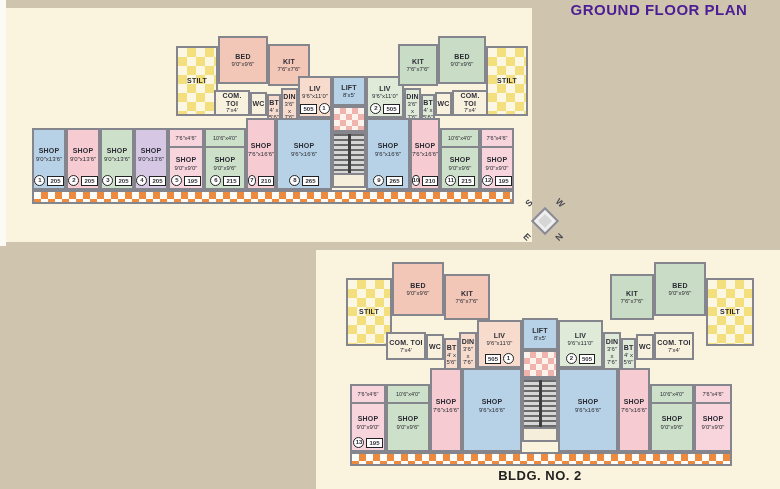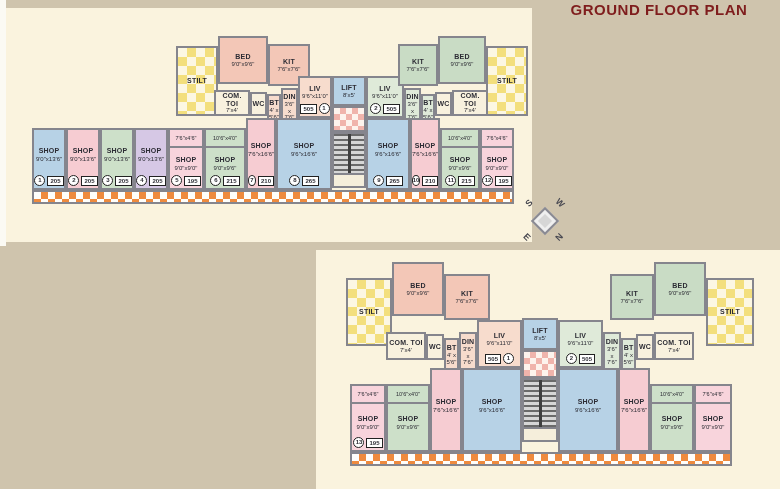--- a/index.html
+++ b/index.html
@@ -1,21 +1,21 @@
 <!DOCTYPE html>
 <html><head>
 <meta charset="utf-8">
 <style>
   html,body{margin:0;padding:0}
   #canvas{position:relative;width:780px;height:489px;background:#cfc4ad;overflow:hidden;
     font-family:"Liberation Sans",sans-serif;color:#2c2c34}
   .panel{position:absolute;background:#faf3de}
   .edge{position:absolute;background:#fbfaf4}
   .title{position:absolute;left:540px;top:1px;width:238px;text-align:center;font-size:15px;
-    font-weight:800;color:#7f1d1d;letter-spacing:.5px}
+    font-weight:800;color:#4c1d95;letter-spacing:.5px}
   .bname{position:absolute;font-size:13px;font-weight:700;color:#222;letter-spacing:.5px;text-align:center;width:220px}
   .room{position:absolute;border:2px solid #85858d;background:#f8f1de;display:flex;flex-direction:column;
     align-items:center;justify-content:center;text-align:center;line-height:1.12;box-sizing:border-box}
   .room b{font-size:7px;font-weight:700;letter-spacing:.2px;display:block}
   .room i{font-style:normal;font-size:6px;white-space:nowrap;display:block}
   .room.wrap i{white-space:normal}
   .pink{background:#f3c7b7}.pinkL{background:#f7dccd}
   .green{background:#c9dcc5}.greenL{background:#dfead9}
   .blue{background:#b7d2e6}
   .checker-y{background-image:conic-gradient(#f3df7d 90deg,#fcf7e3 90deg 180deg,#f3df7d 180deg 270deg,#fcf7e3 270deg);background-size:18px 18px}
@@ -220,20 +220,21 @@
       <i>7'6"x7'6"</i>
     </div>
   <div class="room green" style="left:654px;top:262px;width:52px;height:54px">
       <b>BED</b>
       <i>9'0"x9'6"</i>
     </div>
   <div class="room checker-y" style="left:706px;top:278px;width:48px;height:68px">
       <b>STILT</b>
     </div>
   <div class="strip" style="left:350px;top:452px;width:382px;height:14px"></div>
+  <div class="bname" style="left:430px;top:468px">BLDG. NO. 2</div>
 
 <div class="room shopcell" style="left: 32px; top: 128px; width: 34px; height: 62px; background: rgb(183, 210, 230);">
       <span class="smain">
         <b>SHOP</b>
         <i>9'0"x13'6"</i>
       </span>
       <span class="brow">
         <span class="ncirc">1</span>
         <span class="abox">205</span>
       </span>

